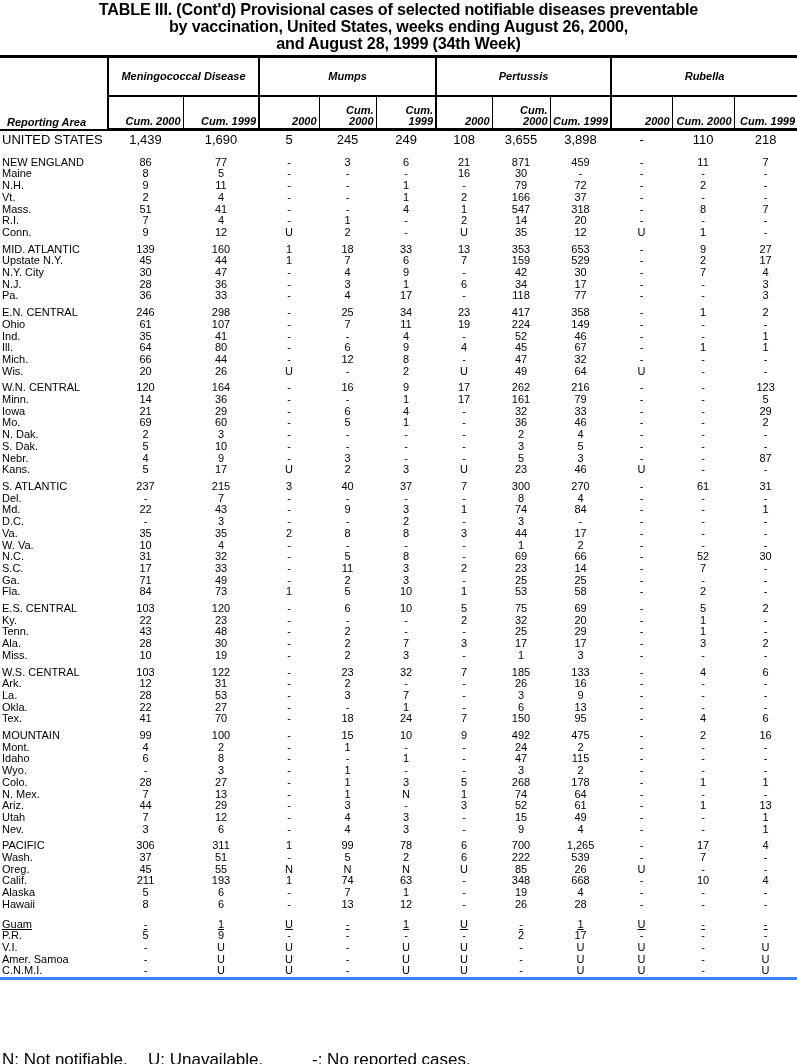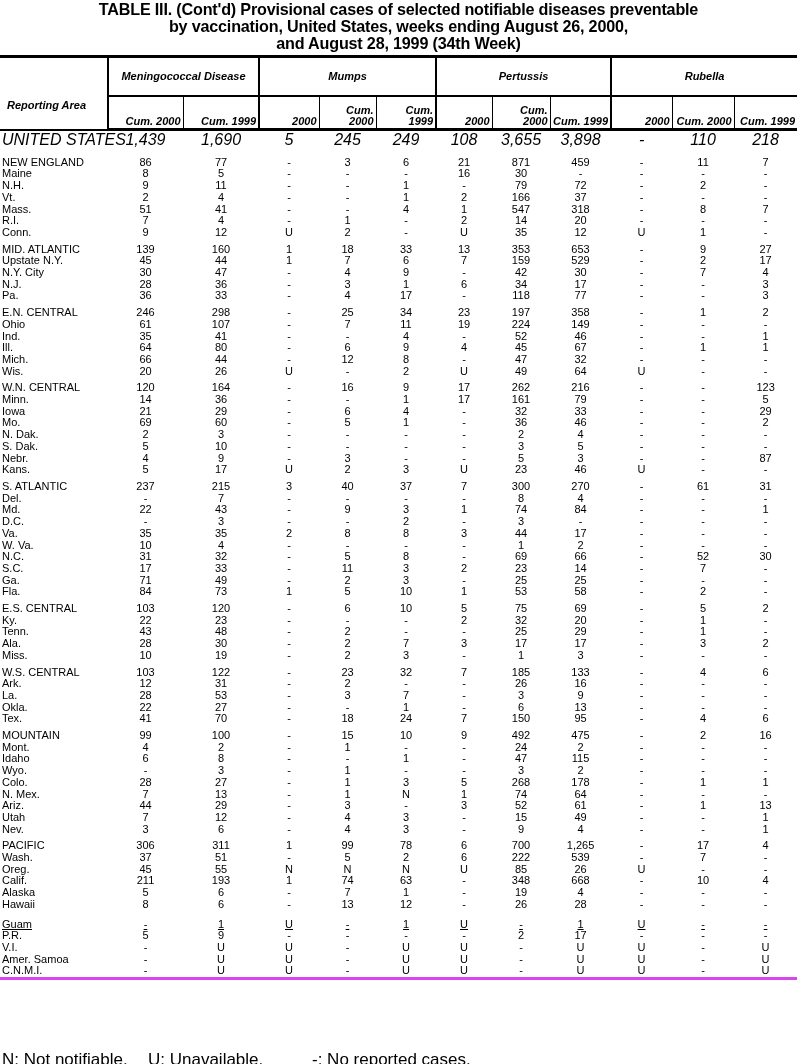--- a/index.html
+++ b/index.html
@@ -8,29 +8,29 @@
   .title div { white-space: nowrap; }
   table { border-collapse: collapse; position: absolute; left: 0; top: 55px; width: 797px; table-layout: fixed; font-size: 11px; }
   col.c-area { width: 108px; }
   col.c-m1 { width: 75px; } col.c-m2 { width: 76px; }
   col.c-n { width: 60px; } col.c-ncol { width: 57px; } col.c-ncol2 { width: 60px; }
   col.c-p1 { width: 56px; } col.c-p2 { width: 58px; } col.c-p3 { width: 61px; }
   col.c-r1 { width: 61px; } col.c-r2 { width: 62px; } col.c-r3 { width: 63px; }
   th { font-weight: bold; font-size: 11px; line-height: 11px; padding: 2px 2px; font-style: italic; }
   thead tr.grp th { height: 33px; vertical-align: middle; border-top: 3px solid #000; border-bottom: 2px solid #000; }
   thead tr.sub th { height: 28px; vertical-align: bottom; border-bottom: 3px solid #000; padding-bottom: 1px; text-align: right; }
-  th.area-h { text-align: left; vertical-align: bottom !important; border-top: 3px solid #000; border-bottom: 3px solid #000; padding-left: 7px; padding-bottom: 18px; }
+  th.area-h { text-align: left; vertical-align: bottom !important; border-top: 3px solid #000; border-bottom: 3px solid #000; padding-left: 7px; padding-bottom: 1px; }
   .vl { border-left: 2px solid #000; }
   .vt { border-left: 1px solid #000; }
   td { font-size: 11px; line-height: 11.7px; padding: 0 4px; text-align: center; white-space: nowrap; }
   td.area { text-align: left; padding-left: 2px; }
-  tr.us td { padding-top: 3px; padding-bottom: 6px; font-size: 16px; font-style: italic; }
+  tr.us td { padding-top: 3px; padding-bottom: 6px; font-size: 13px; }
   tr.region td { padding-top: 5px; }
   tr.terr-first td { padding-top: 8px; text-decoration: underline; }
-  tr.last td { border-bottom: 3px solid #d946ef; }
+  tr.last td { border-bottom: 3px solid #3b82f6; }
   .footer { position: absolute; top: 1050px; left: 2px; font-size: 17px; white-space: nowrap; }
   .footer span { display: inline-block; }
   .f1 { width: 146px; } .f2 { width: 164px; }
 </style>
 </head>
 <body>
 
 <div class="title">
   <div>TABLE III. (Cont'd) Provisional cases of selected notifiable diseases preventable</div>
   <div>by vaccination, United States, weeks ending August 26, 2000,</div>
@@ -258,21 +258,21 @@
         <td>3</td>
       </tr>
       <tr class="region">
         <td class="area">E.N. CENTRAL</td>
         <td>246</td>
         <td>298</td>
         <td>-</td>
         <td>25</td>
         <td>34</td>
         <td>23</td>
-        <td>197</td>
+        <td>417</td>
         <td>358</td>
         <td>-</td>
         <td>1</td>
         <td>2</td>
       </tr>
       <tr>
         <td class="area">Ohio</td>
         <td>61</td>
         <td>107</td>
         <td>-</td>

